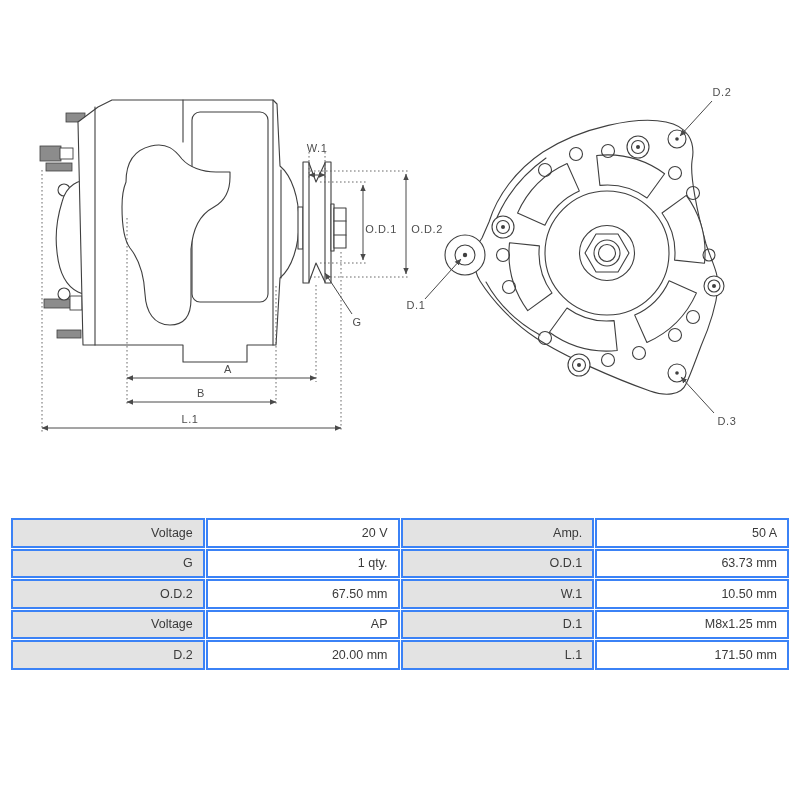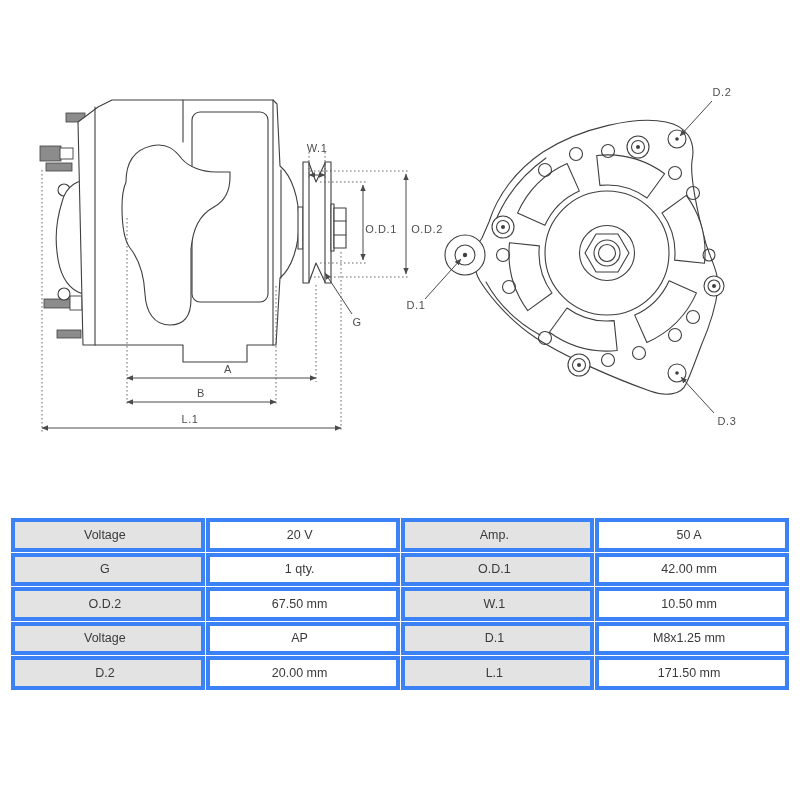--- a/index.html
+++ b/index.html
@@ -18,22 +18,22 @@
   .collar{fill:#ffffff;stroke:#3f3f3f;stroke-width:0.9;}
   .dim{stroke:#4a4a4a;stroke-width:1;fill:none;}
   .dot{stroke:#5a5a5a;stroke-width:0.9;fill:none;stroke-dasharray:1.6 2.4;}
   .cdot{fill:#3f3f3f;}
   .spec-table{
     position:absolute;top:517px;left:10px;width:780px;
     border-collapse:separate;border-spacing:1px;table-layout:fixed;
     font-size:12.5px;color:#3a3a3a;
   }
   .spec-table td{
-    height:25.5px;padding:0 10px 0 4px;text-align:center;
-    border:4px solid #3b82f6;background:#ffffff;overflow:hidden;white-space:nowrap;margin-top:24px;
+    height:25.5px;padding:0 10px 0 4px;text-align:right;
+    border:2px solid #3b82f6;background:#ffffff;overflow:hidden;white-space:nowrap;margin-top:24px;
   }
   .spec-table td.lbl{background:#e3e3e3;}
 </style>
 </head>
 <body>
 
 <svg class="diagram" width="800" height="510" viewBox="0 0 800 510" xmlns="http://www.w3.org/2000/svg">
   <defs>
     <marker id="ah" viewBox="0 0 8 8" refX="7.2" refY="4" markerWidth="7" markerHeight="7" orient="auto-start-reverse">
       <path d="M0,0.8 L7.6,4 L0,7.2 Z" fill="#4a4a4a"></path>
@@ -212,21 +212,21 @@
     <tr>
       <td class="lbl">Voltage</td>
       <td class="val">20 V</td>
       <td class="lbl">Amp.</td>
       <td class="val">50 A</td>
     </tr>
     <tr>
       <td class="lbl">G</td>
       <td class="val">1 qty.</td>
       <td class="lbl">O.D.1</td>
-      <td class="val">42.00 mm</td>
+      <td class="val">63.73 mm</td>
     </tr>
     <tr>
       <td class="lbl">O.D.2</td>
       <td class="val">67.50 mm</td>
       <td class="lbl">W.1</td>
       <td class="val">10.50 mm</td>
     </tr>
     <tr>
       <td class="lbl">Voltage</td>
       <td class="val">AP</td>

